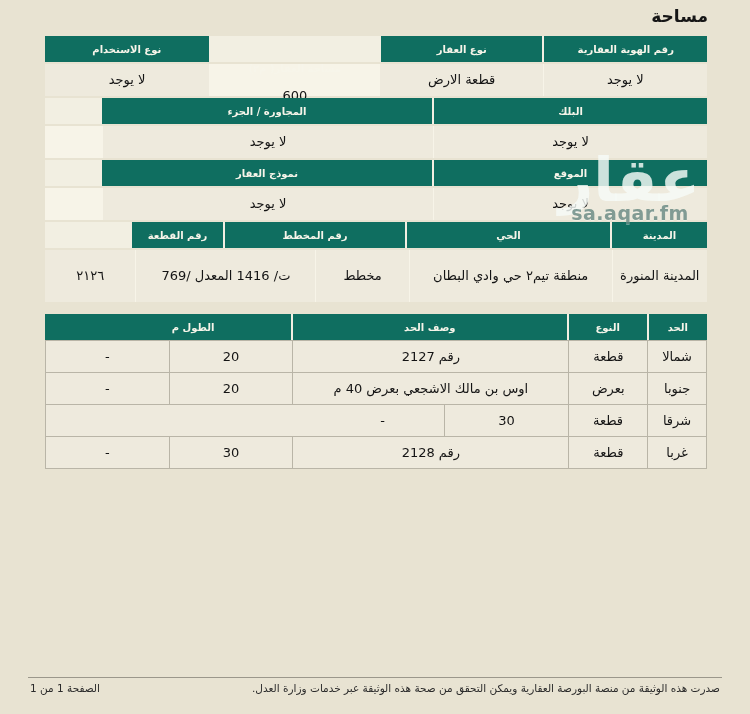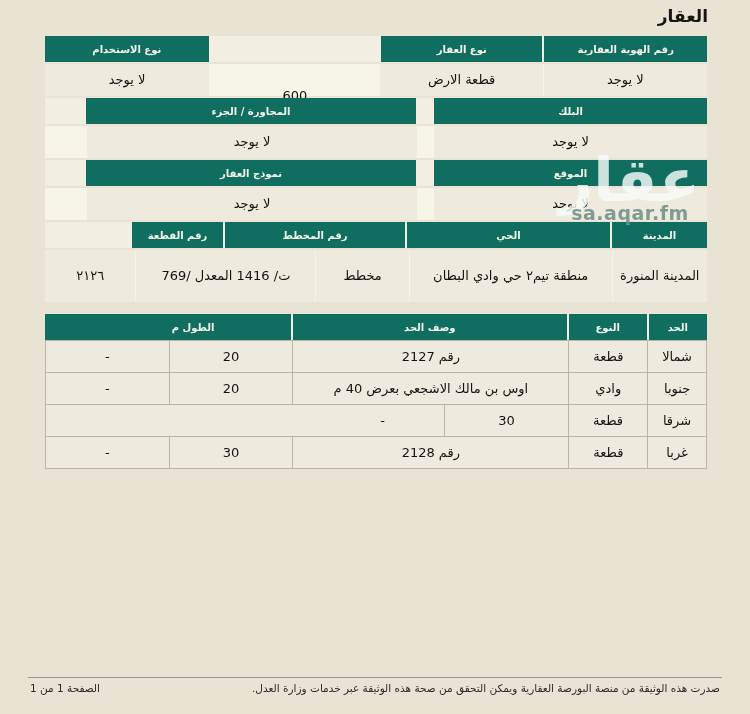--- a/index.html
+++ b/index.html
@@ -31,21 +31,21 @@
   .val-cell{
     background:#eeeadd;color:#141414;
     display:flex;align-items:center;justify-content:center;
     font-size:13px;text-align:right;line-height:1.35;
   }
   .val-row.tall{height:52px;}
 
   
   .s1-c0{width:164px;} .s1-c1{width:163px;} .s1-c2{width:170px;margin-top:32px;} .s1-c3{width:165px;}
   
-  .s2-c0{width:273px;margin-left:16px;} .s2-c1{width:330px;}
+  .s2-c0{width:273px;} .s2-c1{width:330px;}
   
   .s4-c0{width:95px;} .s4-c1{width:203px;} .s4-c2{width:93px;} .s4-c3{width:180px;} .s4-c4{width:91px;}
 
   
   .btable{margin-top:12px;}
   .b-c0{width:59px;} .b-c1{width:79px;} .b-c2{width:277px;} .b-c3{width:124px;} .b-c4{width:123px;}
   .b-merged{width:249px;}
   .b-merged .shift{transform:translateX(25px);display:inline-block;}
   .b-body{border:1px solid #b9b5a7;background:#eeeadd;}
   .b-row{display:flex;height:31px;border-top:1px solid #b9b5a7;}
@@ -79,21 +79,21 @@
     font-size:10.5px;color:#2b2b2b;
   }
   .footer-page{
     position:absolute;top:682px;left:30px;
     font-size:10.5px;color:#2b2b2b;direction:rtl;
   }
 </style>
 </head>
 <body>
 
-<div class="page-title">العقار</div>
+<div class="page-title">مساحة</div>
 
 <div class="content">
 
   <div class="sec">
     <div class="hdr-row">
       <div class="hdr-cell s1-c0">رقم الهوية العقارية</div>
       <div class="hdr-cell s1-c1">نوع العقار</div>
       <div class="hdr-cell s1-c2">مساحة العقار( م٢)</div>
       <div class="hdr-cell s1-c3">نوع الاستخدام</div>
     </div>
@@ -155,21 +155,21 @@
     <div class="b-body">
       <div class="b-row">
         <div class="b-cell b-c0">شمالا</div>
         <div class="b-cell b-c1">قطعة</div>
         <div class="b-cell b-c2">رقم 2127</div>
         <div class="b-cell b-c3">20</div>
         <div class="b-cell b-c4">-</div>
       </div>
       <div class="b-row">
         <div class="b-cell b-c0">جنوبا</div>
-        <div class="b-cell b-c1">وادي</div>
+        <div class="b-cell b-c1">بعرض</div>
         <div class="b-cell b-c2">اوس بن مالك الاشجعي بعرض 40 م</div>
         <div class="b-cell b-c3">20</div>
         <div class="b-cell b-c4">-</div>
       </div>
       <div class="b-row">
         <div class="b-cell b-c0">شرقا</div>
         <div class="b-cell b-c1">قطعة</div>
         <div class="b-cell b-c3">30</div>
         <div class="b-cell b-c4">-</div>
       </div>

